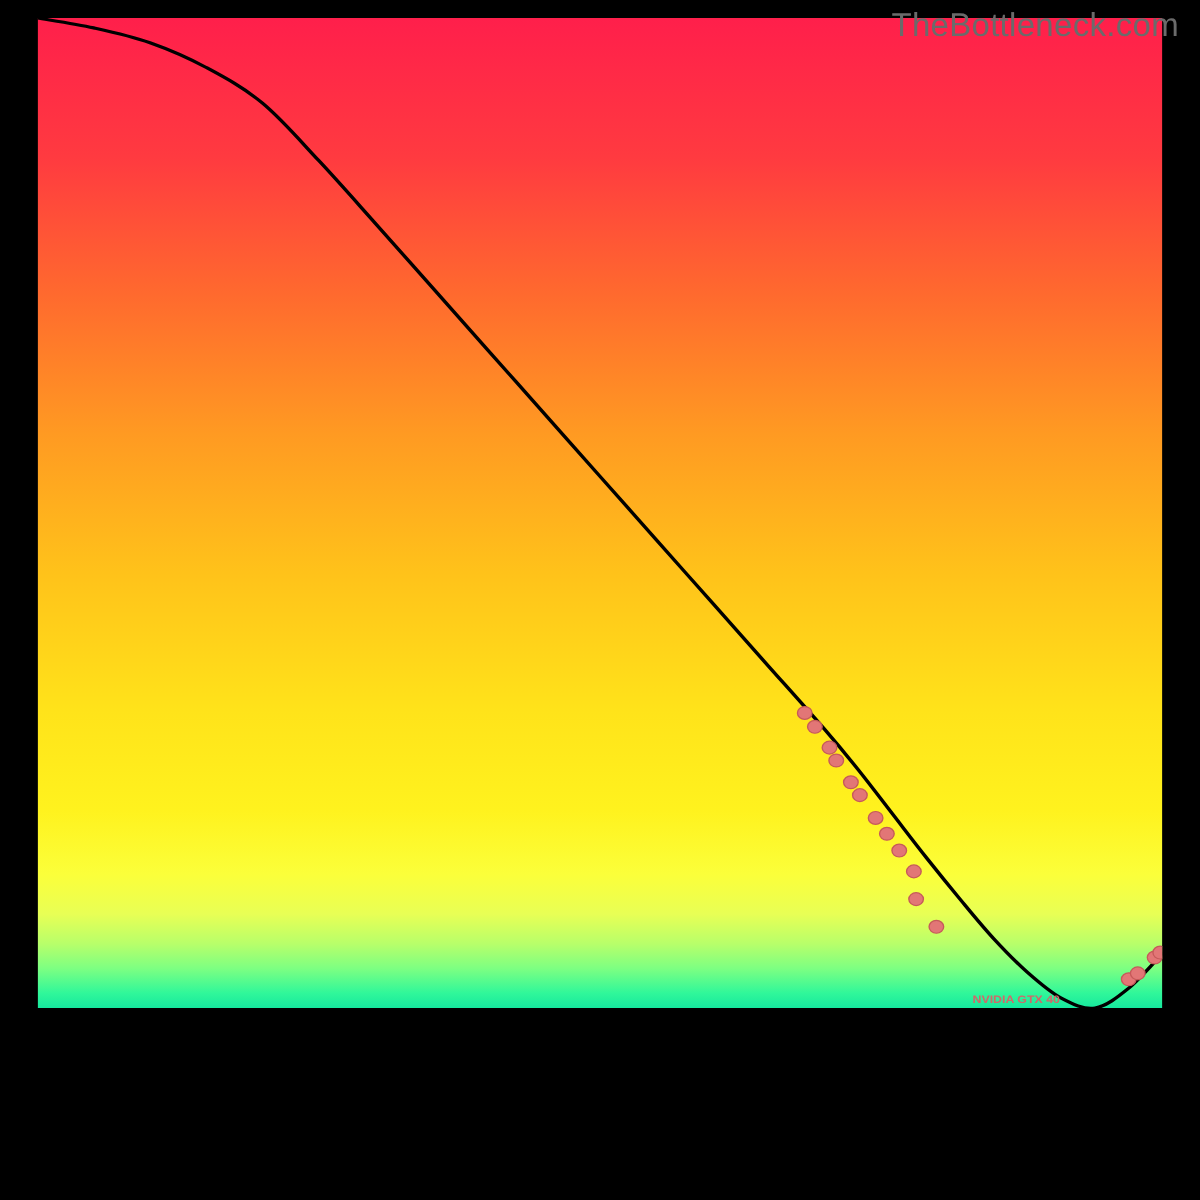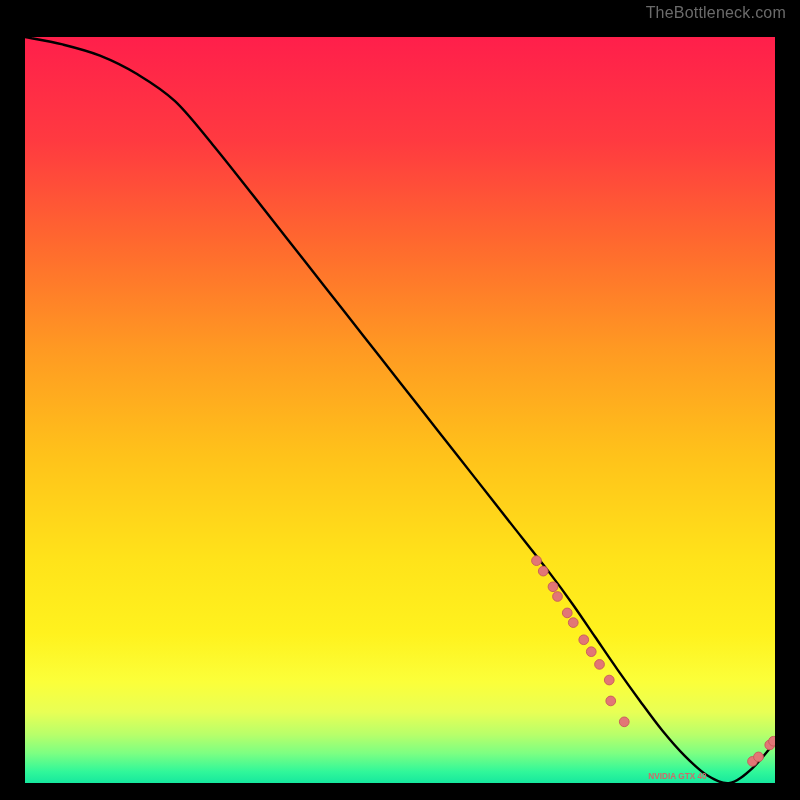--- a/index.html
+++ b/index.html
@@ -15,31 +15,31 @@
     position: relative;
     width: 800px;
     height: 800px;
     background: #000;
   }
   .watermark {
     position: absolute;
     top: 4px;
     right: 14px;
     color: #6b6b6b;
-    font-size: 16px;
+    font-size: 22px;
     font-weight: 400;
     letter-spacing: 0.2px;
     z-index: 50;
   }
   .plot {
     position: absolute;
     left: 25px;
-    top: 37px;
+    top: 12px;
     width: 750px;
-    height: 746px;
+    height: 660px;
     overflow: hidden;
   }
   .gradient {
     position: absolute;
     top: 0;
     left: 0;
     width: 100%;
     height: 100%;
     z-index: 1;
   }

